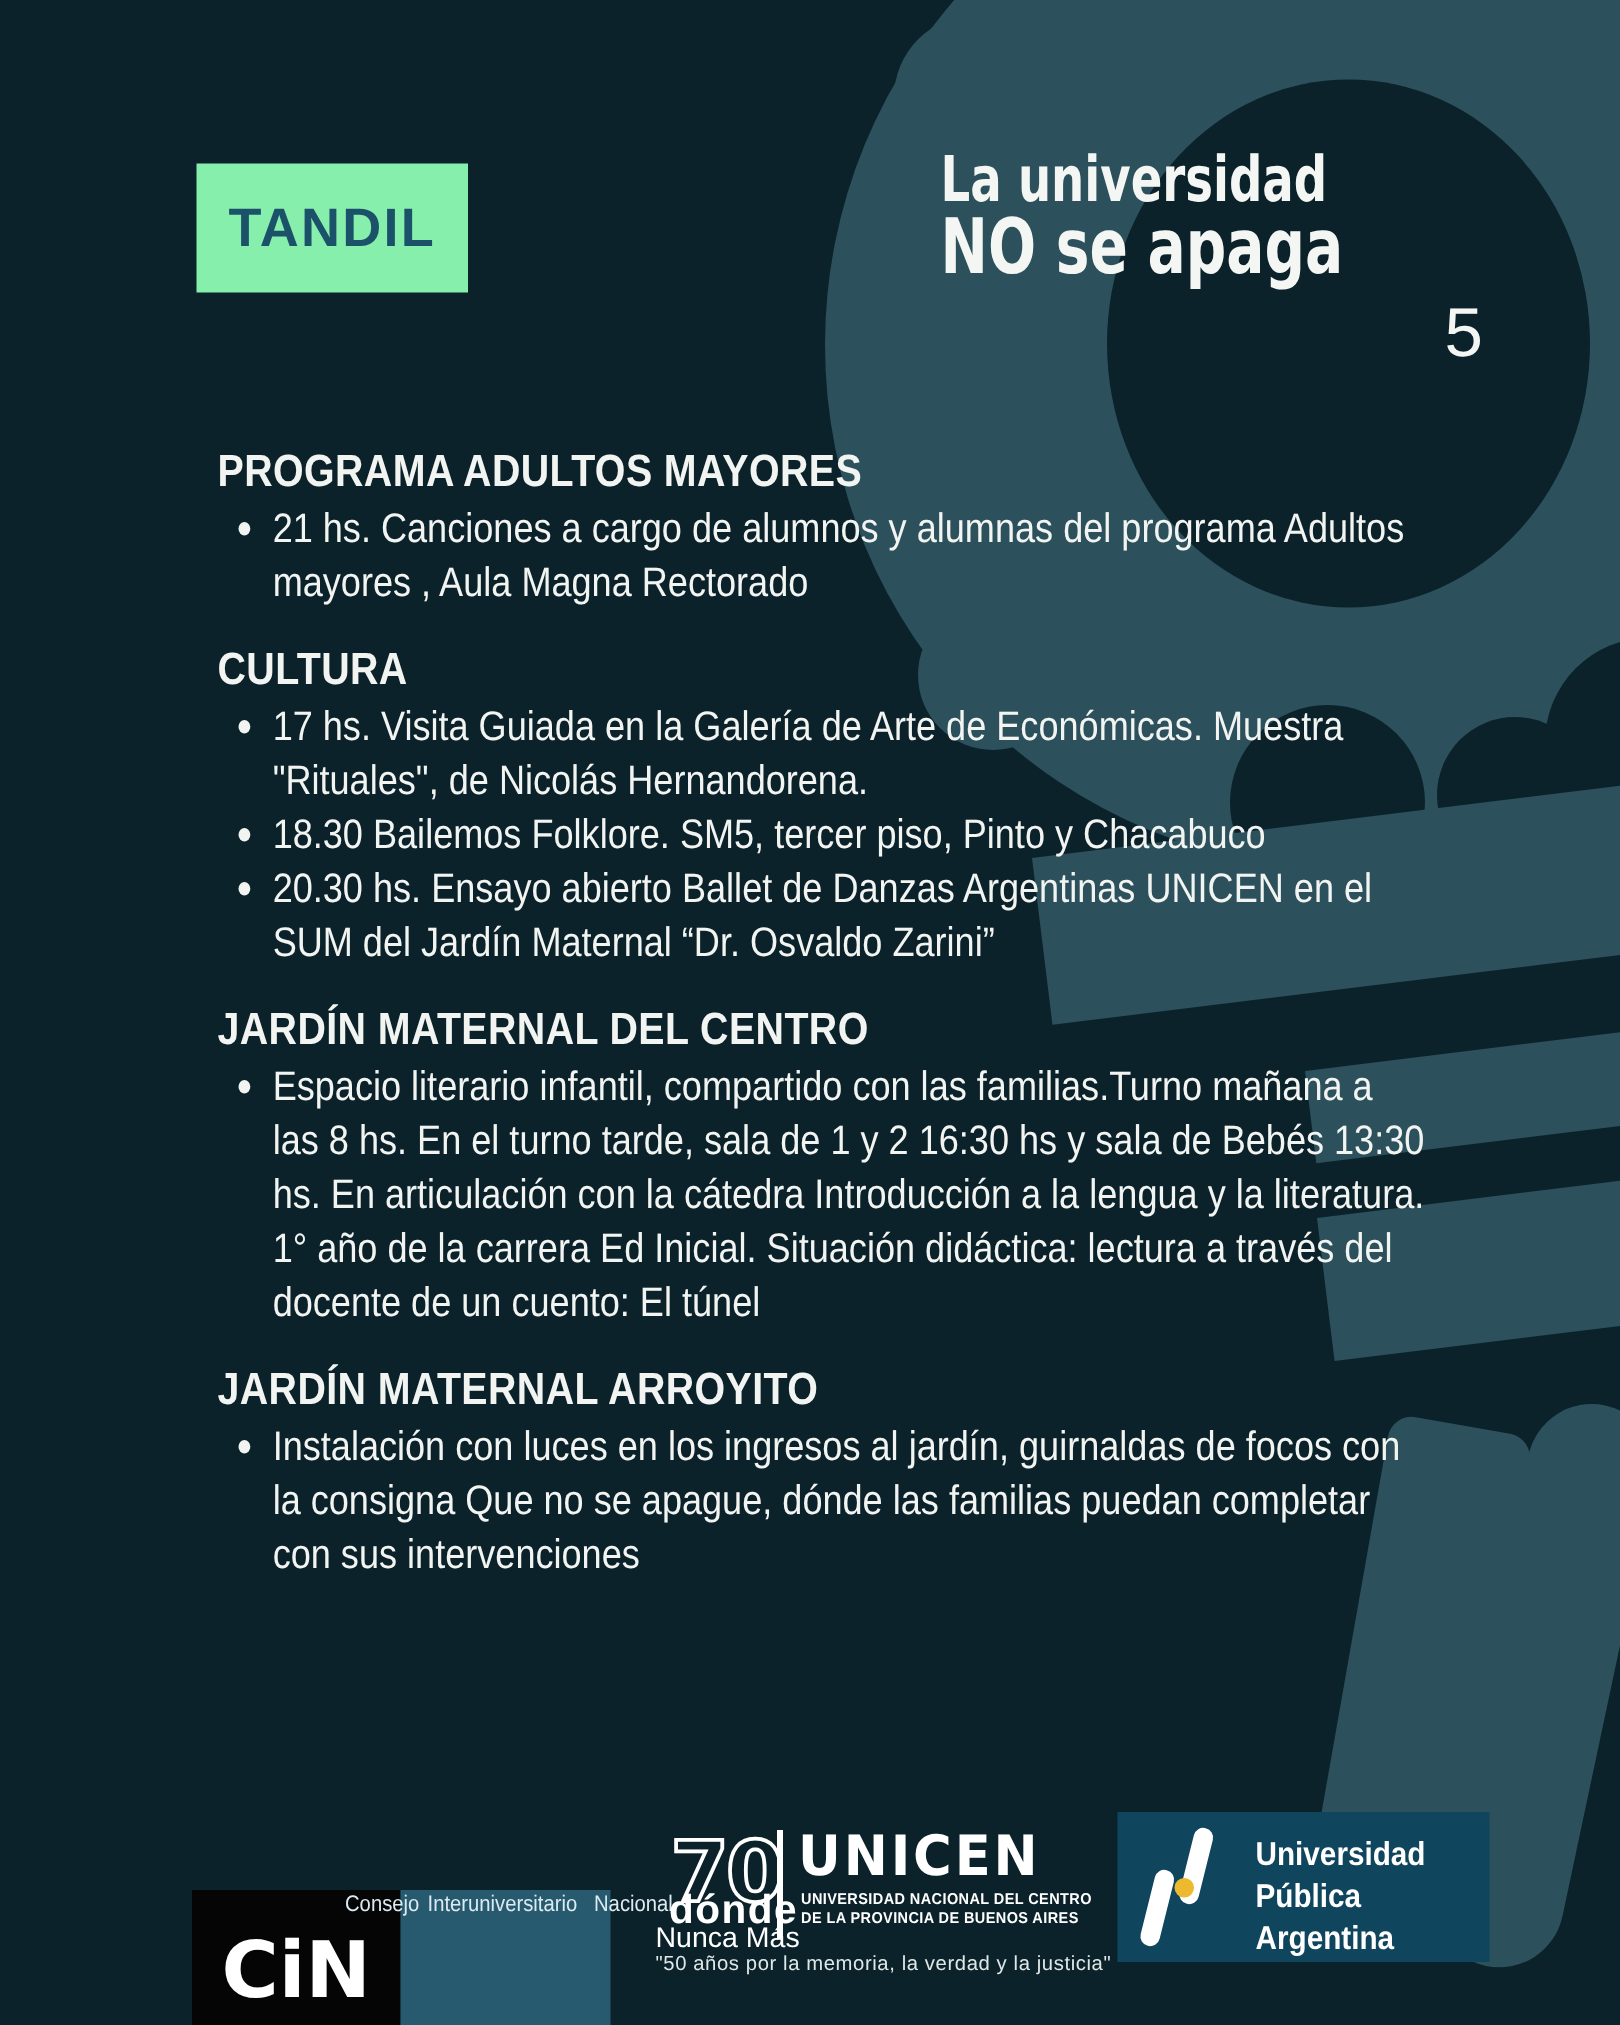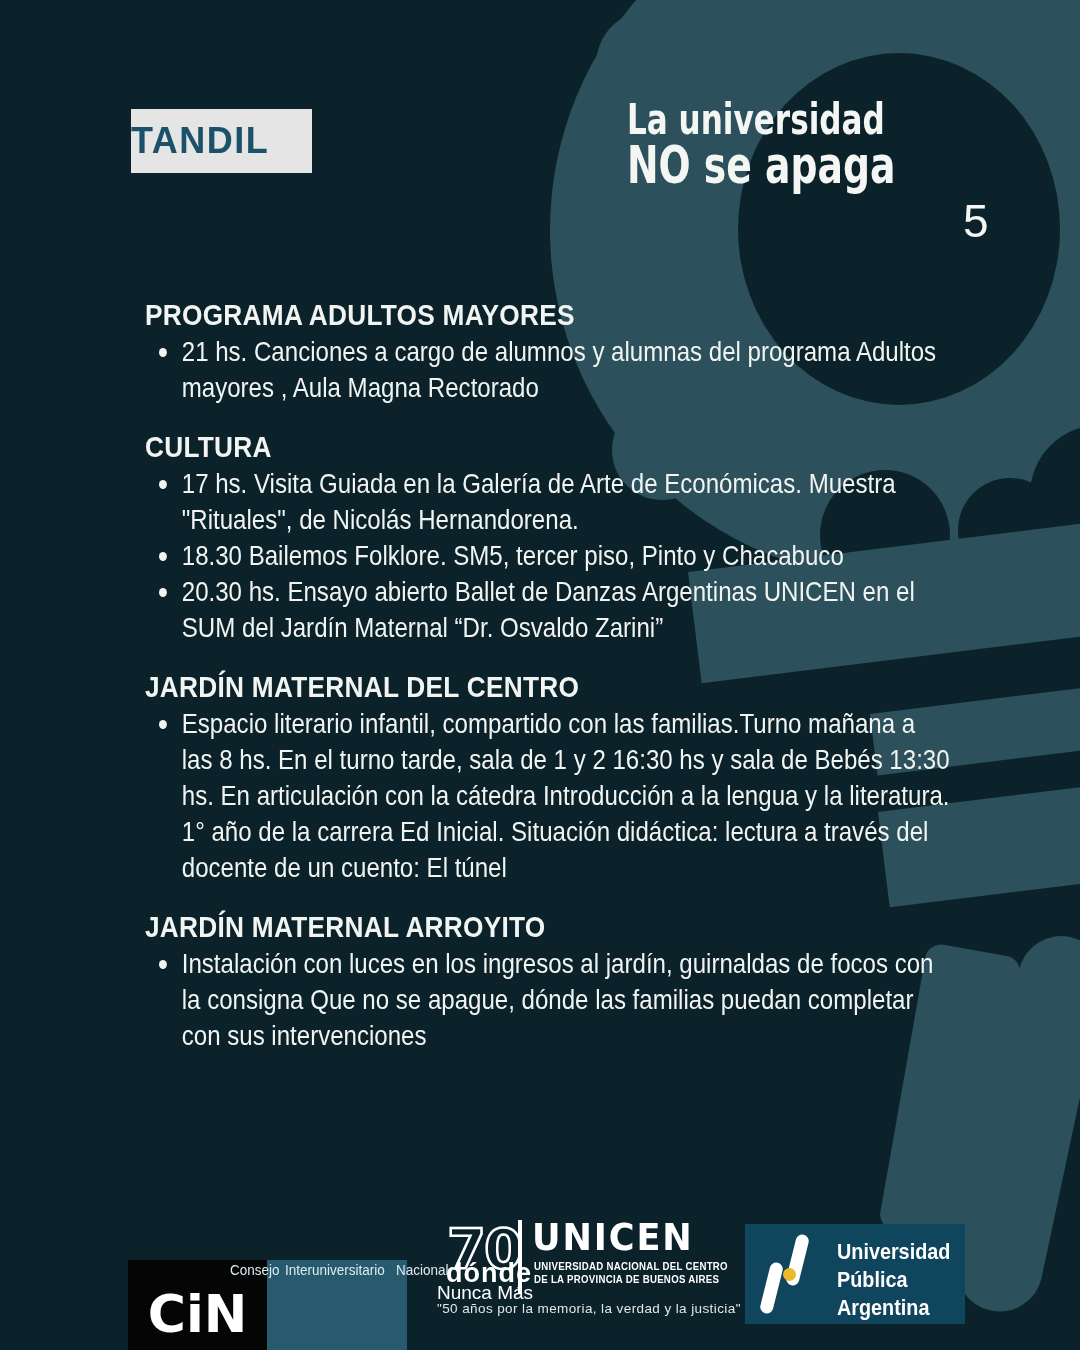--- a/index.html
+++ b/index.html
@@ -20,22 +20,22 @@
   .sc2{left:958px;top:478px;width:104px;height:104px;}
   .sc3{left:1030px;top:425px;width:140px;height:140px;}
   .deco-band{position:absolute;background:#2c515c;transform-origin:left top;}
   .bandA{left:688px;top:572px;width:440px;height:112px;transform:rotate(-7deg);}
   .bandB{left:870px;top:714px;width:340px;height:62px;transform:rotate(-7deg);}
   .bandC{left:878px;top:812px;width:340px;height:96px;transform:rotate(-7deg);}
   .barL{left:928px;top:942px;width:96px;height:290px;transform:rotate(10deg);border-radius:16px;}
   .barR{left:1028px;top:928px;width:86px;height:382px;transform:rotate(12deg);border-radius:44px;}
   
   .tandil-box{
-    position:absolute;left:131px;top:109px;width:181px;height:64px;
-    background:#e5e5e5;display:flex;align-items:center;
+    position:absolute;left:131px;top:109px;width:181px;height:86px;
+    background:#86efac;display:flex;align-items:center;justify-content:center;
   }
   .tandil-box span{
     color:#1b5269;font-weight:bold;font-size:36px;letter-spacing:1.5px;
   }
   .brand{position:absolute;left:627px;top:99px;transform:scaleX(0.74);transform-origin:left top;
          font-family:"DejaVu Sans",sans-serif;line-height:1.02;white-space:nowrap;}
   .brand-l1{font-size:42px;font-weight:bold;letter-spacing:0px;color:#f4f6f3;}
   .brand-l2{font-size:51px;font-weight:bold;color:#f4f6f3;margin-top:-2px;}
   .pagenum{position:absolute;left:963px;top:194px;font-size:46px;font-weight:400;color:#f4f6f3;}
   
@@ -70,21 +70,21 @@
   .anniv-word{position:absolute;left:9px;top:44px;font-weight:bold;font-size:27px;color:#ffffff;letter-spacing:1px;}
   .anniv-nunca{position:absolute;left:0px;top:68px;font-size:19px;color:#ffffff;}
   .anniv-bar{position:absolute;left:81px;top:6px;width:4px;height:73px;background:#ffffff;}
   .unicen-name{
     position:absolute;left:95px;top:2px;font-family:"DejaVu Sans",sans-serif;font-weight:bold;
     font-size:37px;color:#ffffff;letter-spacing:2px;transform:scaleX(0.95);transform-origin:left top;white-space:nowrap;
   }
   .unicen-sub{position:absolute;left:97px;top:46px;transform:scaleX(0.92);transform-origin:left top;}
   .unicen-sub div{font-size:10.5px;font-weight:bold;color:#ffffff;line-height:13px;letter-spacing:0.3px;white-space:nowrap;}
   .anniv-quote{position:absolute;left:0px;top:87px;font-size:13.5px;color:#dfe8e6;letter-spacing:0.4px;white-space:nowrap;}
-  .upa{position:absolute;left:745px;top:1208px;width:220px;height:100px;background:#10455e;margin-top:16px;}
+  .upa{position:absolute;left:745px;top:1208px;width:248px;height:100px;background:#10455e;}
   .upa-mark{position:absolute;left:16px;top:8px;width:60px;height:86px;}
   .upa-stroke{position:absolute;background:#ffffff;width:13px;height:52px;border-radius:10px;}
   .upa-s1{left:4px;top:30px;transform:rotate(14deg);}
   .upa-s2{left:30px;top:2px;transform:rotate(14deg);}
   .upa-dot{position:absolute;left:22px;top:36px;width:13px;height:13px;border-radius:50%;background:#edb92e;}
   .upa-text{position:absolute;left:92px;top:14px;transform:scaleX(0.9);transform-origin:left top;}
   .upa-text div{font-size:22px;font-weight:bold;color:#ffffff;line-height:28px;white-space:nowrap;}
 </style>
 </head>
 <body>

